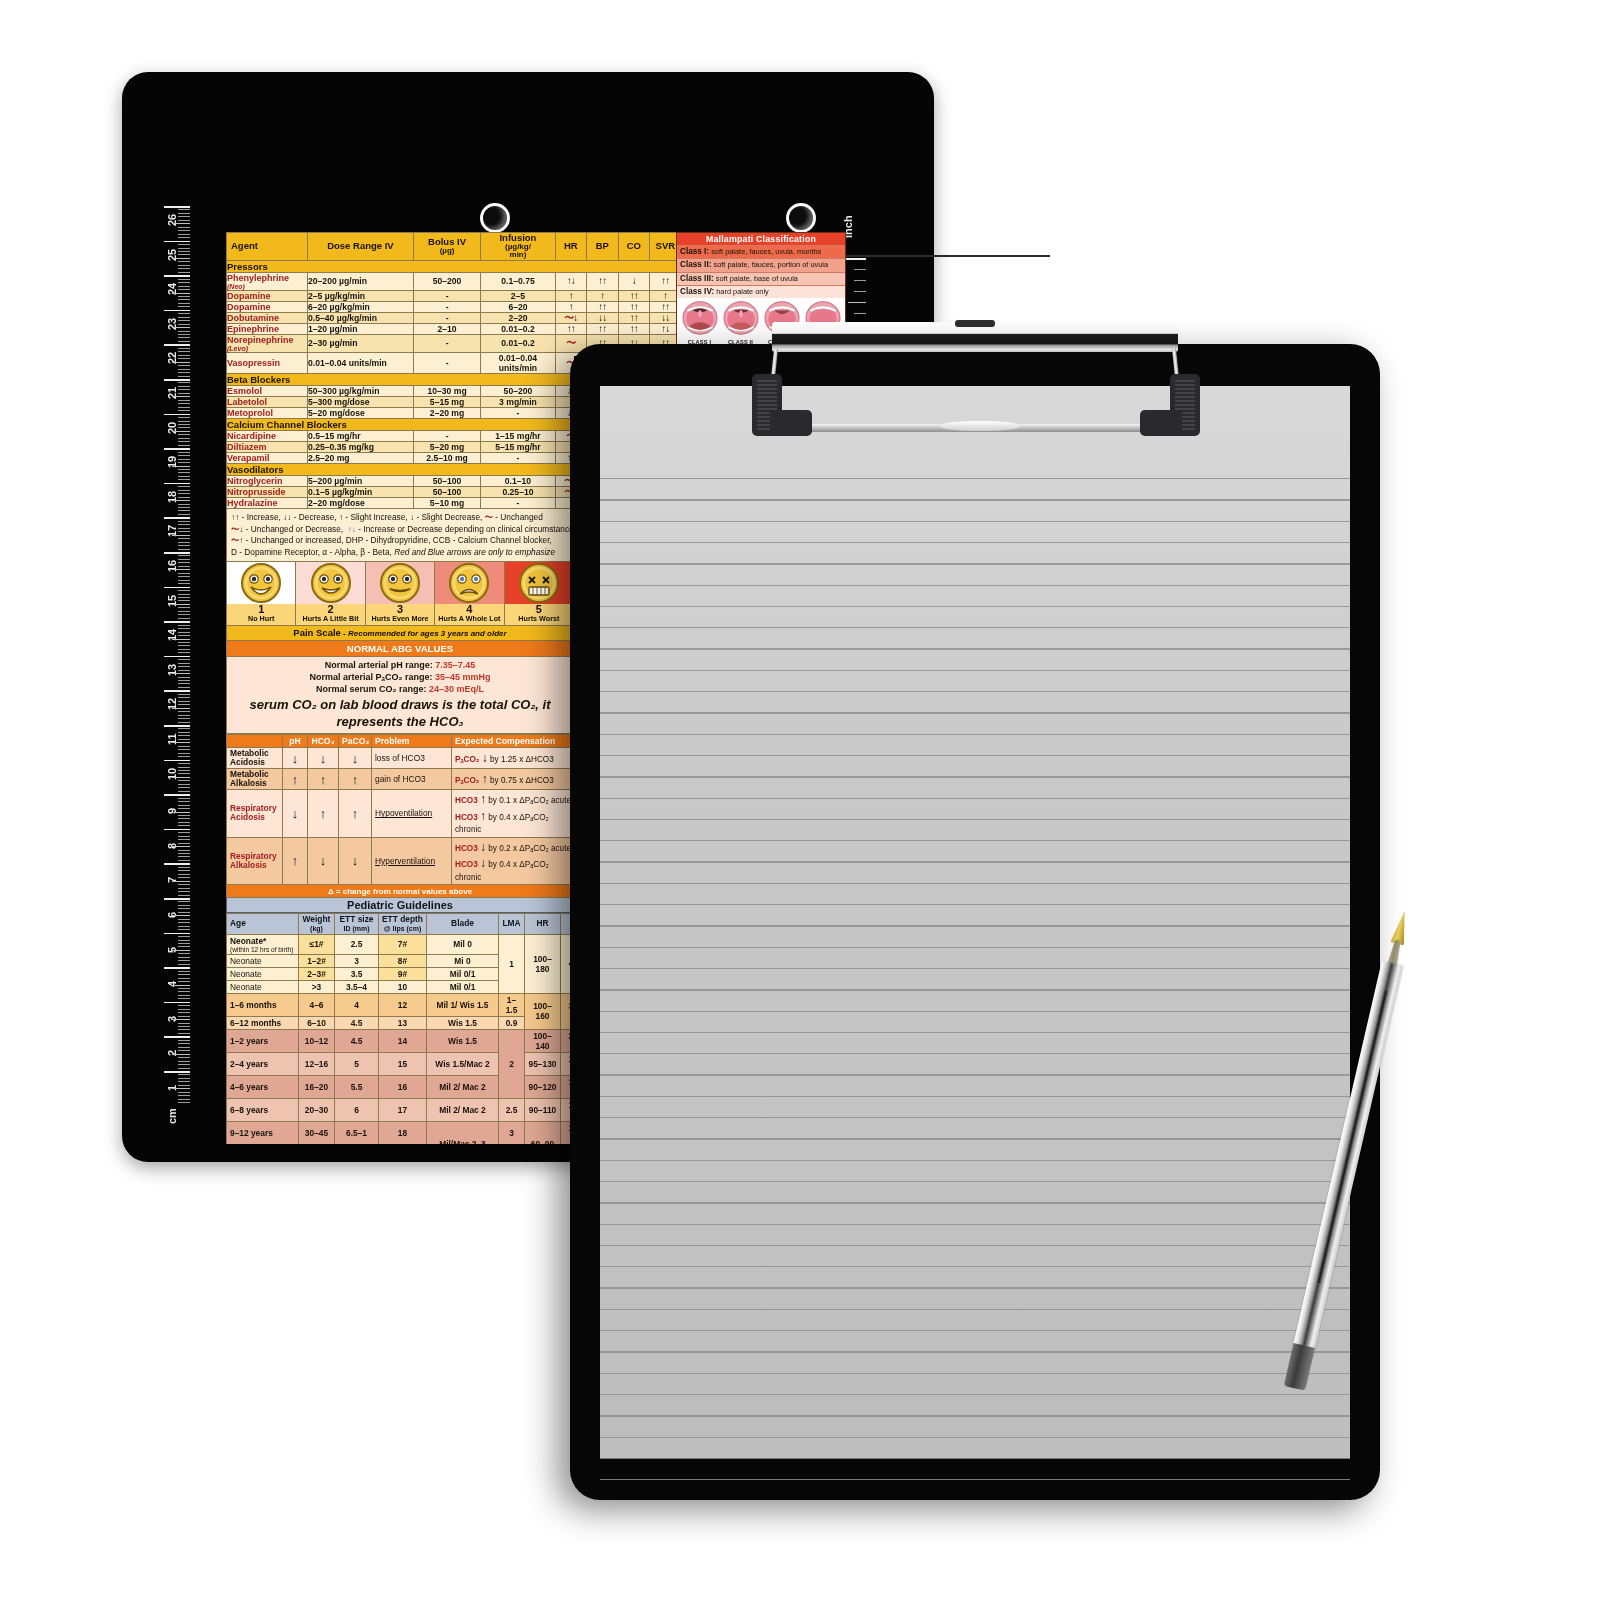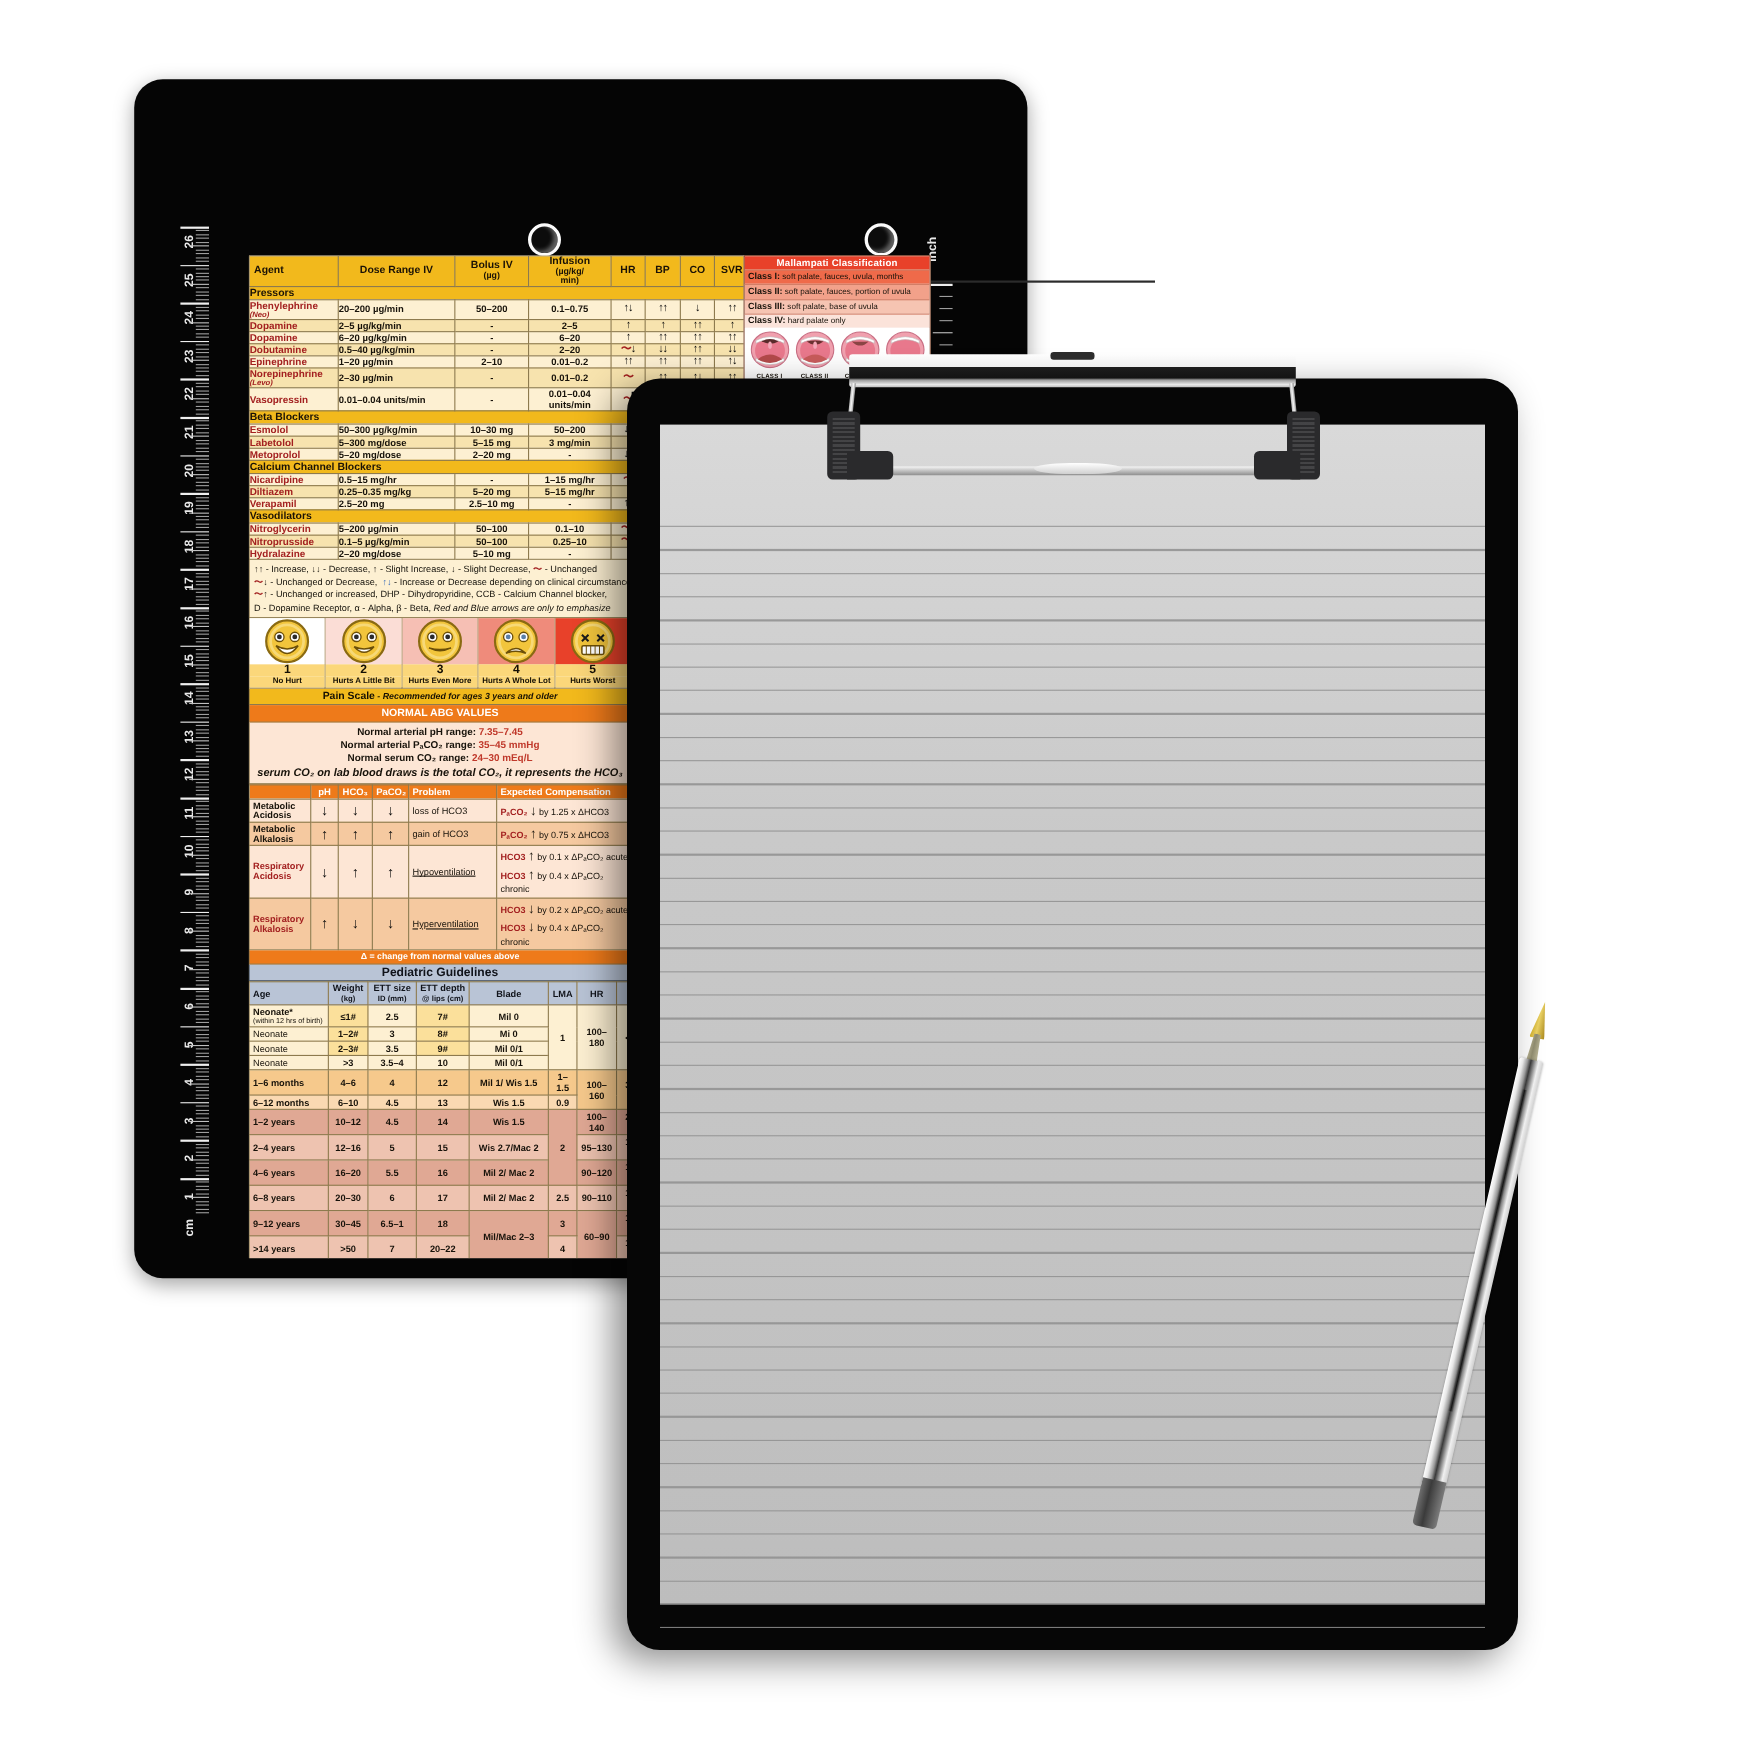--- a/index.html
+++ b/index.html
@@ -91,21 +91,21 @@
   .pain .num { text-align:center; font-size:11px; font-weight:bold; background:#fbd77a; color:#140f04; line-height:1.05;}
   .pain .txt { text-align:center; font-size:7.2px; font-weight:bold; background:#fbd77a; color:#140f04; padding-bottom:2px; line-height:1.05;}
   .pain-title { background:#f2b91c; text-align:center; font-size:9.5px; font-weight:bold; color:#140f04; border:1px solid #8d7a4e; border-top:none; padding:1.5px 0;}
   .pain-title i { font-size:8px; font-style:italic; font-weight:bold;margin-top:12px; }
 
   
   .abg-title { background:#ee7a1a; color:#fff; text-align:center; font-weight:bold; font-size:9.6px; padding:2px 0; border:1px solid #8d7a4e; border-top:none;}
   .abg-vals { background:#fde6d5; border:1px solid #8d7a4e; border-top:none; text-align:center; padding:3px 0 3px; }
   .abg-vals div { font-size:9px; font-weight:bold; color:#17120a; line-height:1.32; }
   .abg-vals .v { color:#c0392b; }
-  .abg-vals .note { font-size:10px; font-style:italic; font-weight:bold; }
+  .abg-vals .note { font-size:13px; font-style:italic; font-weight:bold; }
   table.abg { border-collapse:collapse; width:348px; table-layout:fixed; }
   table.abg td, table.abg th { border:1px solid #8d7a4e; padding:1px 3px; }
   .abg-h { background:#ee7a1a; color:#fff; font-weight:bold; font-size:8.6px; text-align:left; }
   .abg-h.c { text-align:center; }
   .abg-name { font-weight:bold; font-size:8.4px; color:#a32020; line-height:1.08; }
   .abg-name.dk { color:#17120a; }
   .abg-ar { text-align:center; font-size:13px; font-weight:bold; color:#0b0b0b; }
   .abg-prob { font-size:8.4px; color:#17120a; }
   .abg-comp { font-size:8.2px; color:#17120a; line-height:1.38; }
   .abg-comp .r { color:#a32020; font-weight:bold; }
@@ -1082,21 +1082,21 @@
             <td class="ped-c p2">Wis 1.5</td>
             <td class="ped-c p2" rowspan="3">2</td>
             <td class="ped-c p2">100–140</td>
             <td class="ped-c p2">20–40</td>
           </tr>
           <tr>
             <td class="ped-age p2b">2–4 years</td>
             <td class="ped-c p2b">12–16</td>
             <td class="ped-c p2b">5</td>
             <td class="ped-c p2b">15</td>
-            <td class="ped-c p2b">Wis 2.7/Mac 2</td>
+            <td class="ped-c p2b">Wis 1.5/Mac 2</td>
             <td class="ped-c p2b">95–130</td>
             <td class="ped-c p2b">18–30</td>
           </tr>
           <tr>
             <td class="ped-age p2">4–6 years</td>
             <td class="ped-c p2">16–20</td>
             <td class="ped-c p2">5.5</td>
             <td class="ped-c p2">16</td>
             <td class="ped-c p2">Mil 2/ Mac 2</td>
             <td class="ped-c p2">90–120</td>

